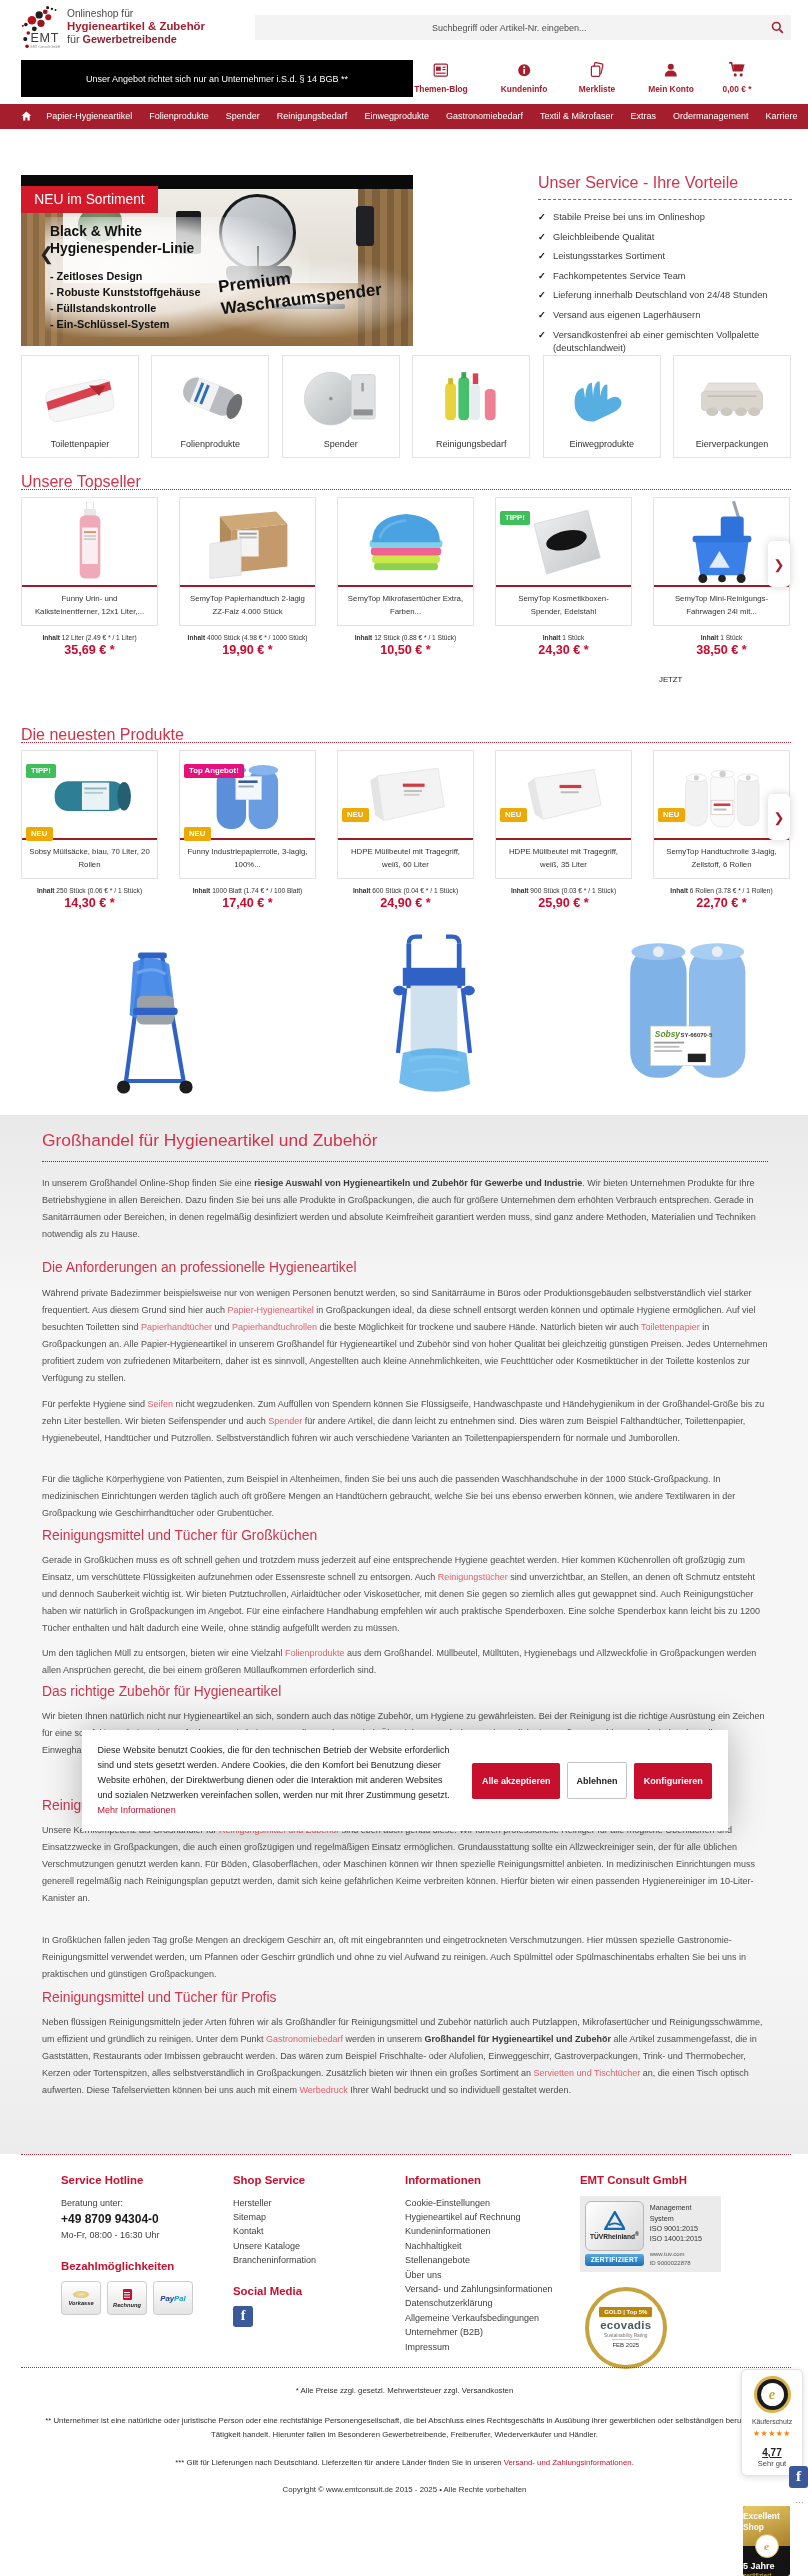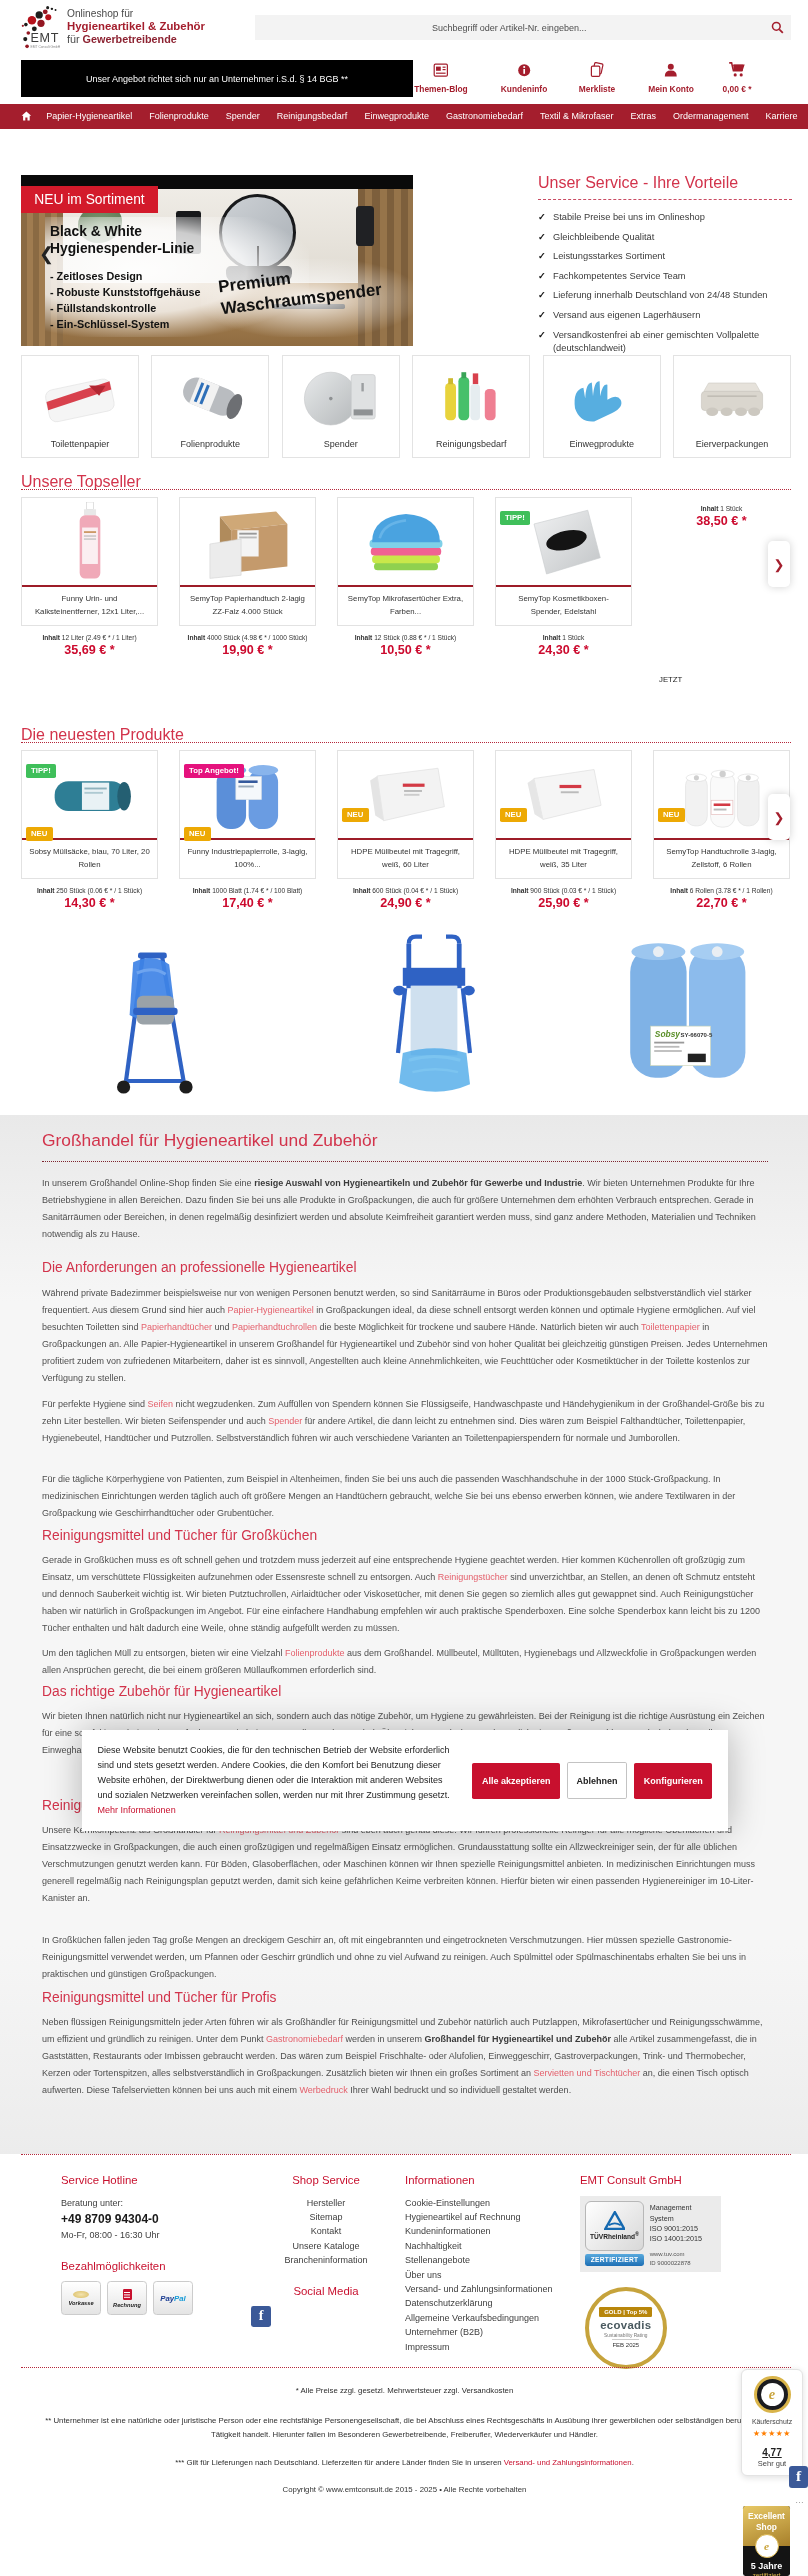--- a/index.html
+++ b/index.html
@@ -137,24 +137,24 @@
   .cookie-text{flex:1;font-size:9px;line-height:15px;color:#222;}
   .cookie-more{color:#c8102e;cursor:pointer;}
   .cookie-btns{display:flex;gap:7.2px;align-items:center;}
   .cbtn{font-family:"Liberation Sans",sans-serif;font-size:9px;font-weight:bold;padding:13px 9.6px;border-radius:1.8px;border:none;cursor:pointer;white-space:nowrap;}
   .cbtn.red{background:#c8102e;color:#fff;}
   .cbtn.white{background:#fff;border:0.6px solid #c3c3c3;color:#222;padding:12.6px 8.4px;}
 
   
   .fcol{position:absolute;top:2174px;}
   #fc1{left:61px;width:165px;}
-  #fc2{left:251px;width:150px;text-align:center;}
+  #fc2{left:233px;width:150px;}
   #fc3{left:405px;width:165px;}
   #fc4{left:580px;width:162px;}
-  .fh{font-size:11.4px;font-weight:normal;color:#c8102e;margin:0 0 9.6px;}
+  .fh{font-size:11.4px;font-weight:bold;color:#c8102e;margin:0 0 9.6px;}
   .fh.mt{margin-top:17px;}
   .ftext{font-size:9px;color:#3e3e3e;line-height:14.4px;}
   .fphone{font-size:12px;font-weight:bold;color:#1a1a1a;margin:1.8px 0 2.4px;}
   .flink{display:block;font-size:9px;color:#3e3e3e;line-height:14.4px;cursor:pointer;}
   .payrow{display:flex;gap:6px;margin-top:4.8px;}
   .pay{width:38px;height:32px;border:0.6px solid #ccc;border-radius:3.6px;background:linear-gradient(#ffffff,#e4e4e4);display:flex;flex-direction:column;align-items:center;justify-content:center;gap:1.8px;}
   .pay .plbl{font-size:5.7px;font-weight:bold;font-style:italic;color:#222;}
   .coin{width:15.6px;height:7.2px;border-radius:50%;background:radial-gradient(#f3e3ae,#d9bc62);}
   .doc{width:9px;height:11.4px;background:#c8102e;border-radius:1.2px;position:relative;}
   .doc:before{content:"";position:absolute;left:1.8px;top:3px;width:5.4px;height:1.2px;background:#fff;box-shadow:0 2.4px 0 #fff,0 4.8px 0 #fff;}
@@ -184,21 +184,21 @@
   
   .trusted{position:absolute;left:741px;top:2369px;width:62px;background:#fff;border:0.6px solid #e3e3e3;border-radius:6px;box-shadow:0 1.2px 6px rgba(0,0,0,.12);padding:6px 2.4px 7.2px;text-align:center;box-sizing:border-box;cursor:pointer;}
   .tcircle{width:37px;height:37px;margin:0 auto;border-radius:50%;background:#1b1b1f;border:3px solid #d9b44a;display:flex;align-items:center;justify-content:center;box-sizing:border-box;}
   .tinner{width:23px;height:23px;background:#fff;border-radius:50%;display:flex;align-items:center;justify-content:center;font-family:"Liberation Serif",serif;font-style:italic;font-weight:bold;font-size:14.4px;color:#caa53d;}
   .tlabel{font-size:6.9px;color:#444;margin-top:5.4px;}
   .tstars{font-size:7.8px;color:#ff7e00;letter-spacing:0.6px;margin-top:3.6px;}
   .tscore{font-size:10px;font-weight:bold;color:#222;margin-top:9px;text-decoration:underline;}
   .tverdict{font-size:7.5px;color:#444;margin-top:1.2px;}
   .fbtab{position:absolute;left:789px;top:2466px;width:19px;height:22px;background:#3b5998;border-radius:3px;color:#fff;font-family:"Liberation Serif",serif;font-weight:bold;font-size:15.6px;display:flex;align-items:flex-end;justify-content:center;line-height:24px;cursor:pointer;}
   .exdots{position:absolute;left:795px;top:2495px;color:#999;font-size:9px;}
-  .excellent{position:absolute;left:743px;top:2506px;width:47px;height:70px;background:#141414;border-radius:2.4px;overflow:hidden;text-align:center;cursor:pointer;}
+  .excellent{position:absolute;left:743px;top:2506px;width:47px;height:70px;background:#141414;border-radius:2.4px;overflow:hidden;text-align:left;cursor:pointer;}
   .exgold{background:linear-gradient(160deg,#e8c966,#a77f2a);padding:5.4px 0 14.4px;color:#fff;font-weight:bold;font-size:8.4px;line-height:10.2px;}
   .excircle{width:24px;height:24px;border-radius:50%;border:1.8px solid #d9b44a;background:#fff;margin:-12px auto 3px;display:flex;align-items:center;justify-content:center;font-family:"Liberation Serif",serif;font-style:italic;font-weight:bold;font-size:11.4px;color:#caa53d;box-sizing:border-box;}
   .ex5{color:#fff;font-weight:bold;font-size:9px;}
   .exz{color:#d9b44a;font-size:6.6px;margin-top:1.2px;}
 </style>
 </head>
 <body>
 
 <div class="page">
 
@@ -539,20 +539,36 @@
               <ellipse cx="74" cy="58" rx="33" ry="15" fill="#141414" transform="rotate(-13 74 58)"></ellipse>
             </svg>
         </div>
         <div class="pline"></div>
         <div class="pname">SemyTop Kosmetikboxen-Spender, Edelstahl</div>
       </div>
       <div class="pinfo"><b>Inhalt</b> <span>1 Stück</span></div>
       <div class="pprice">24,30 € *</div>
     </div>
     <div class="unit">
+      <div class="pcard">
+        <div class="pimg">
+          <svg width="78" height="83" viewBox="0 0 120 130">
+              <line x1="78" y1="2" x2="88" y2="34" stroke="#9aa4ad" stroke-width="5"></line>
+              <rect x="58" y="26" width="36" height="44" rx="5" fill="#2f72d9"></rect>
+              <polygon points="18,62 102,62 94,118 26,118" fill="#3a80e8"></polygon>
+              <polygon points="56,80 72,106 40,106" fill="#fff" opacity=".85"></polygon>
+              <rect x="14" y="56" width="92" height="10" rx="4" fill="#2f72d9"></rect>
+              <circle cx="30" cy="123" r="7" fill="#222"></circle>
+              <circle cx="90" cy="123" r="7" fill="#222"></circle>
+              <circle cx="60" cy="123" r="6" fill="#222"></circle>
+            </svg>
+        </div>
+        <div class="pline"></div>
+        <div class="pname">SemyTop Mini-Reinigungs-Fahrwagen 24l mit...</div>
+      </div>
       <div class="pinfo"><b>Inhalt</b> <span>1 Stück</span></div>
       <div class="pprice">38,50 € *</div>
     </div>
   </div>
   <button class="slider-arrow" id="ts-arrow">❯</button>
 
   <div class="jetzt">JETZT</div>
 
   <h2 class="sech" id="new-title">Die neuesten Produkte</h2>
   <div class="dotsep" id="sep2"></div>

